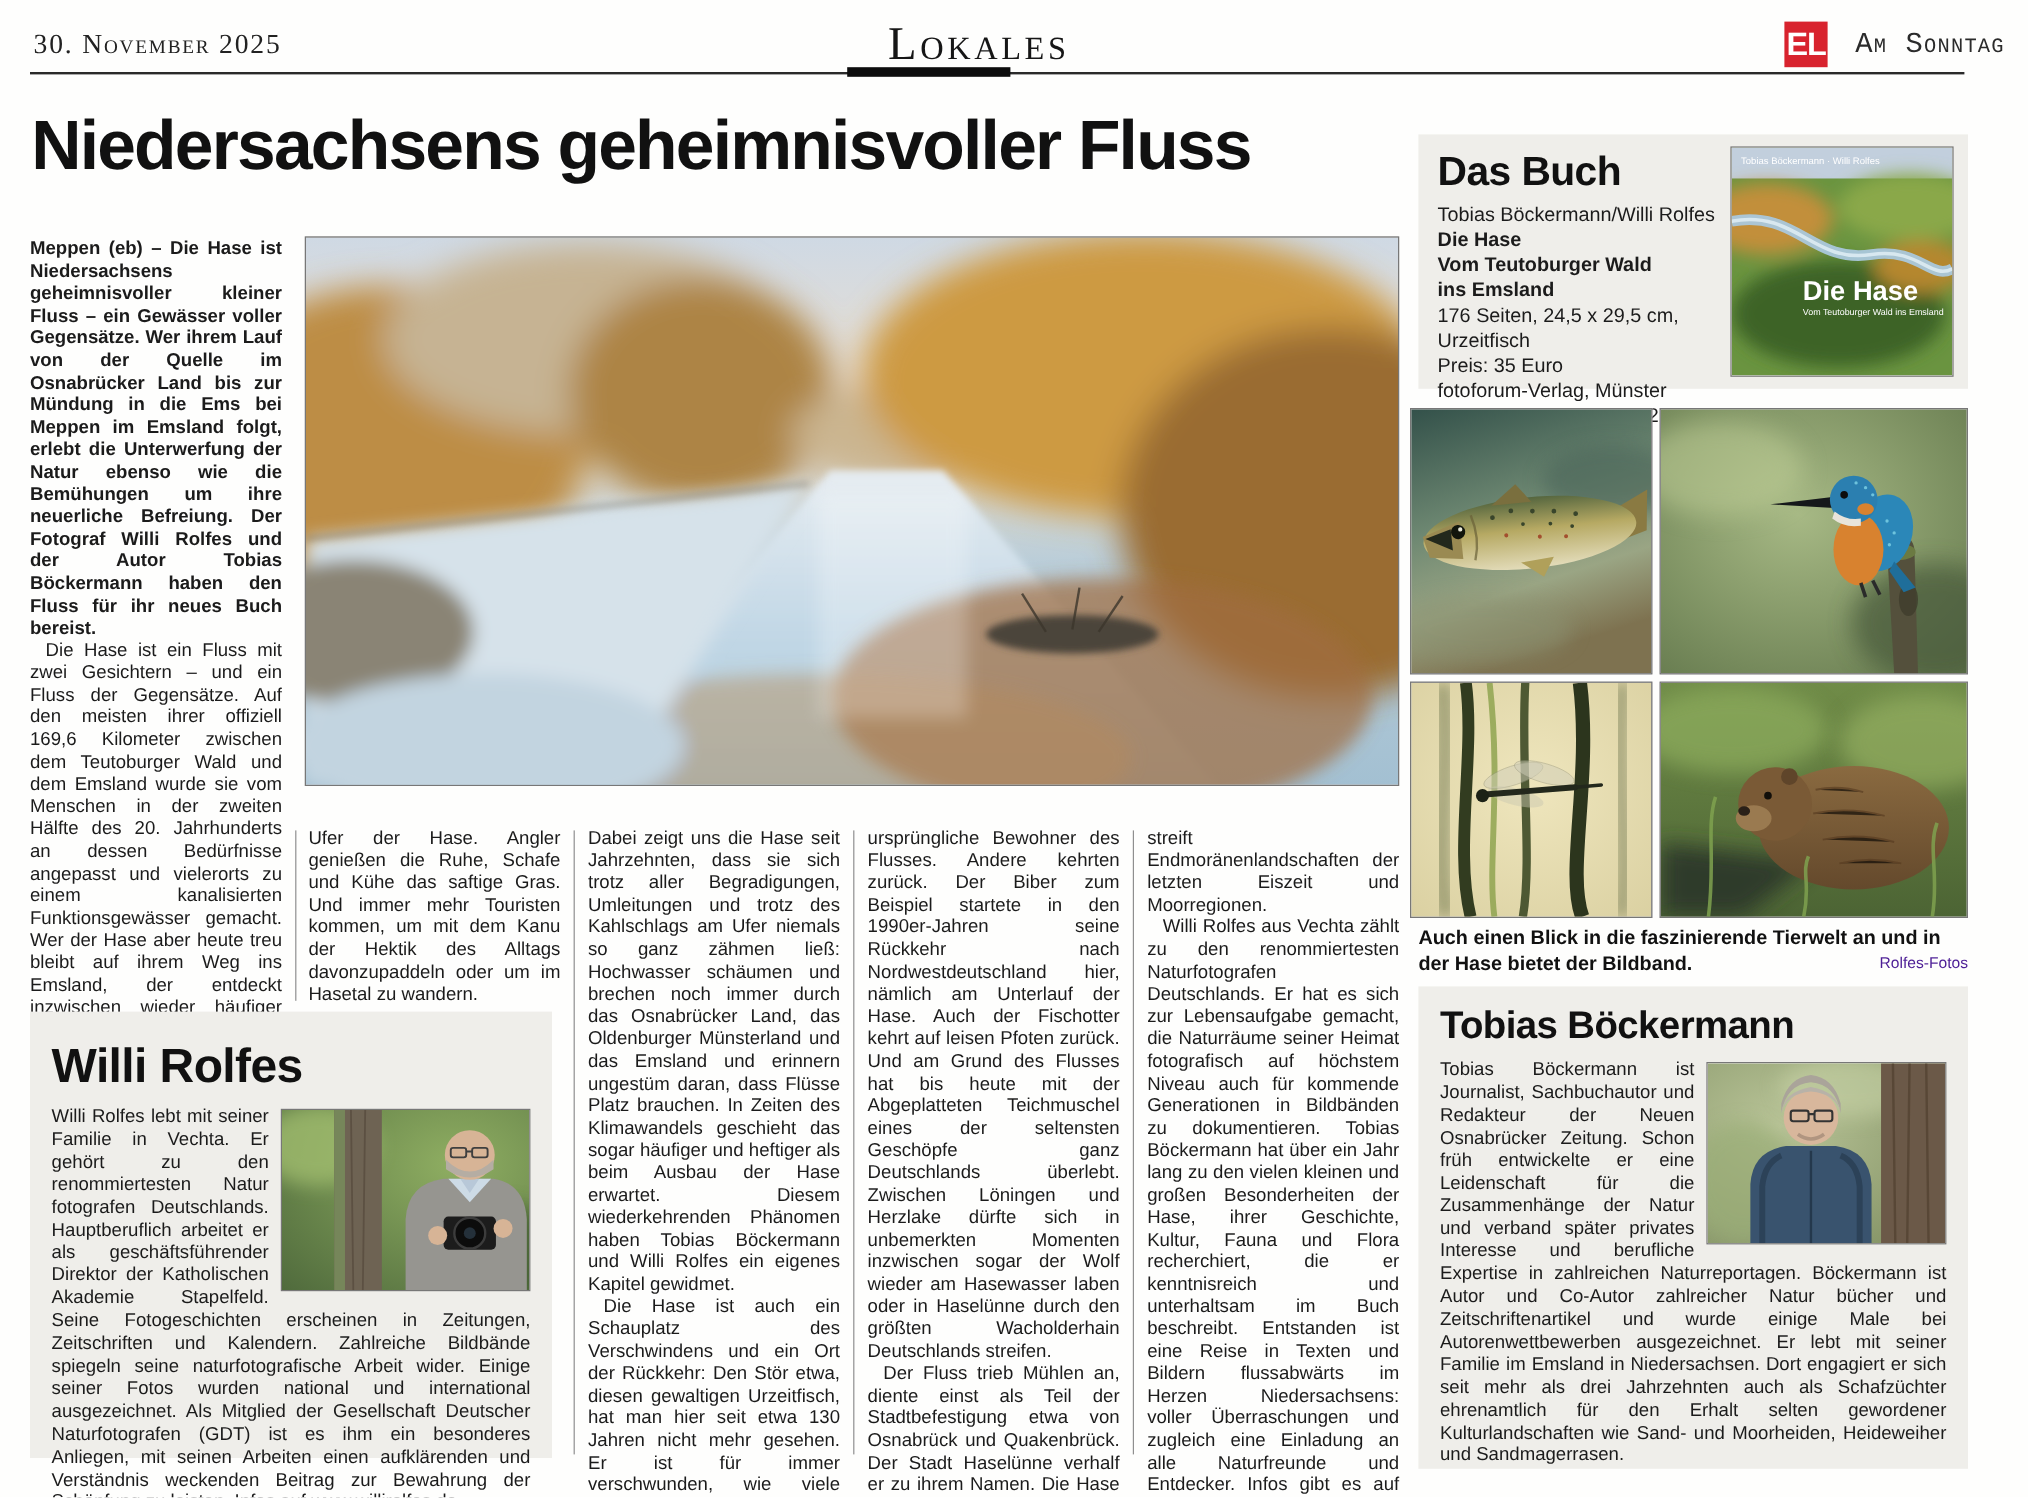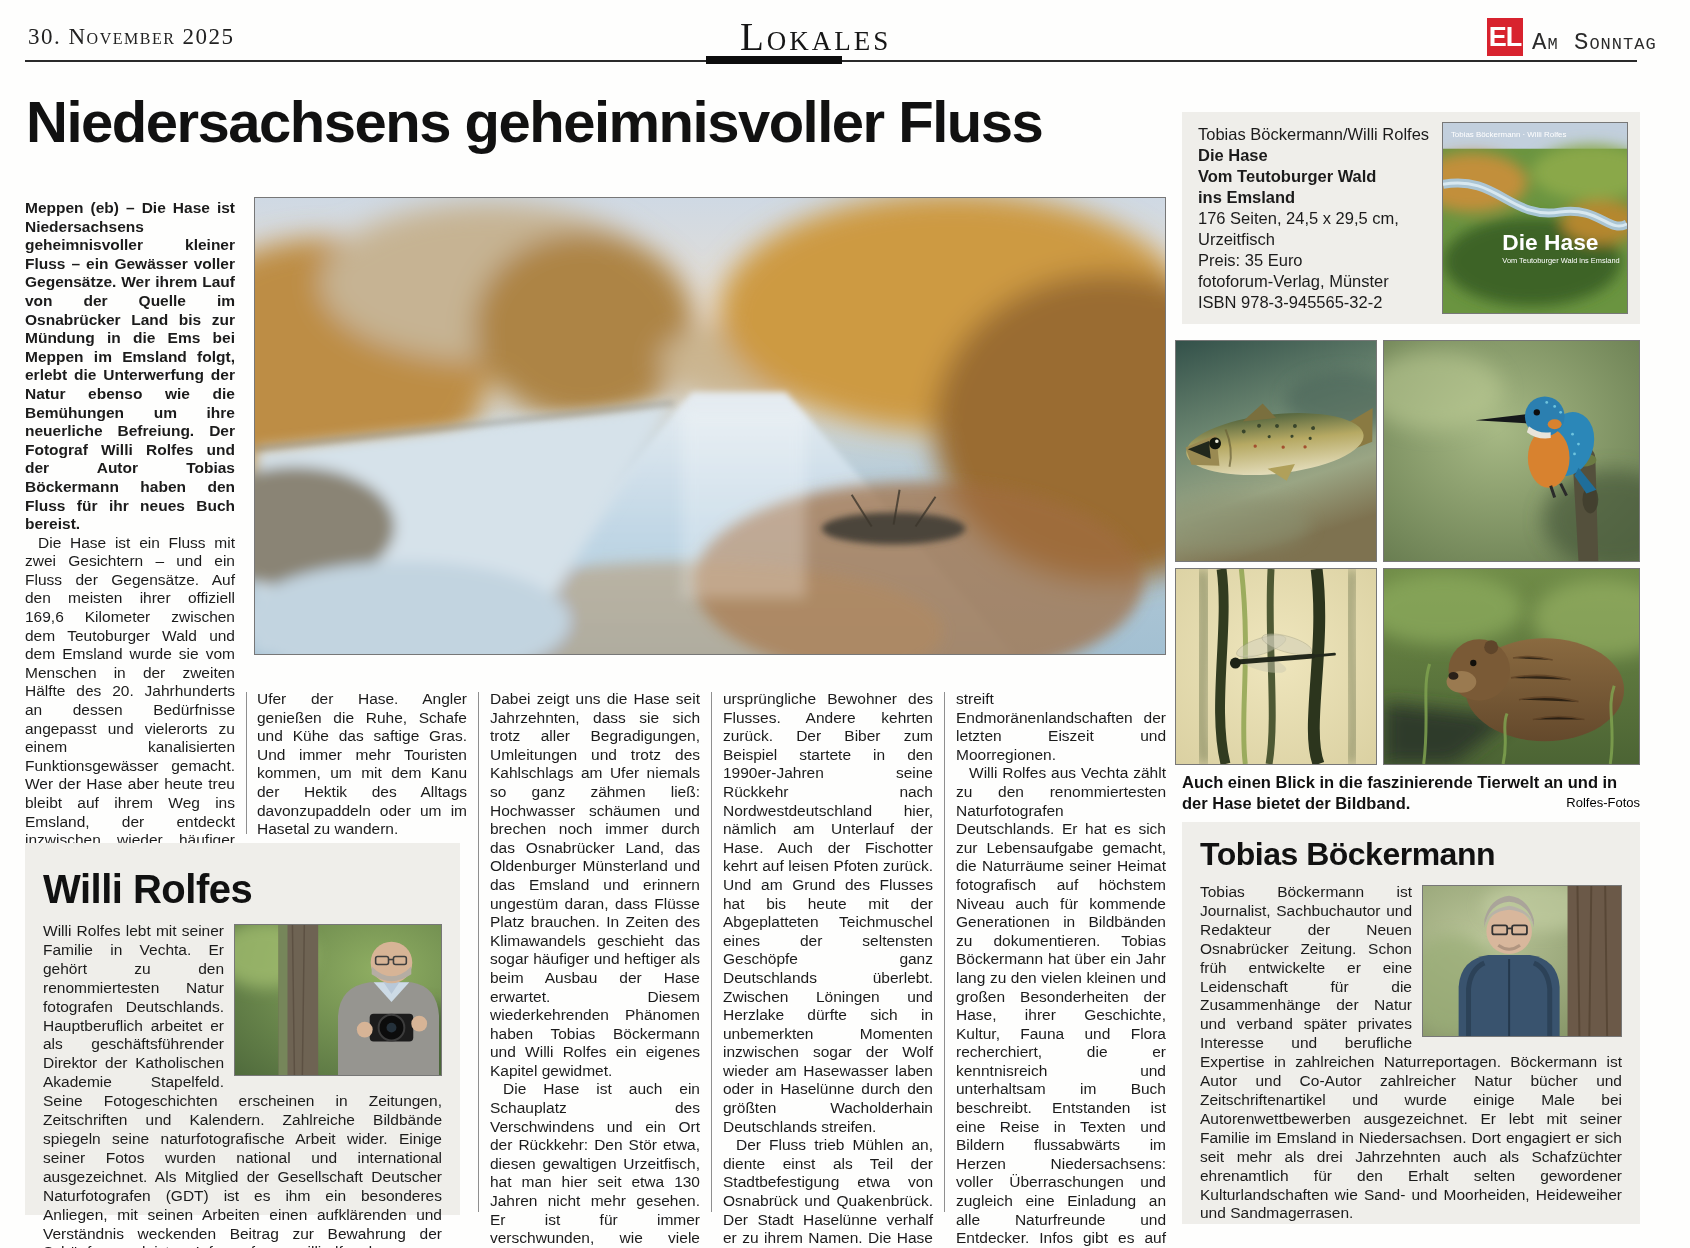--- a/index.html
+++ b/index.html
@@ -7,21 +7,21 @@
         font-family:"Liberation Sans",sans-serif;color:#1b1b1b;}
   *{box-sizing:border-box;}
 
   
   .m-date{position:absolute;left:28px;top:24px;font-family:"Liberation Serif",serif;
           font-variant:small-caps;font-size:23px;letter-spacing:1.5px;color:#222;}
   .m-section{position:absolute;left:740px;top:14px;font-family:"Liberation Serif",serif;
           font-variant:small-caps;font-size:39px;letter-spacing:3px;color:#161616;}
   .m-rule{position:absolute;left:25px;top:60px;width:1612px;height:2px;background:#2a2a2a;}
   .m-bar{position:absolute;left:706px;top:56px;width:136px;height:8px;background:#0d0d0d;}
-  .m-brand{position:absolute;left:1487px;top:18px;display:flex;align-items:flex-end;gap:9px;}
+  .m-brand{position:absolute;left:1487px;top:18px;display:flex;align-items:center;gap:23px;}
   .el-badge{width:36px;height:38px;background:#d8232e;color:#fff;font-weight:bold;font-size:27px;
           display:flex;align-items:center;justify-content:center;letter-spacing:-1px;}
   .am-sonntag{font-family:Liberation Mono, monospace;font-variant:small-caps;font-size:24px;
           letter-spacing:1px;color:#2b2b2b;white-space:nowrap;}
 
   
   .headline{position:absolute;left:26px;top:88px;font-size:58px;font-weight:700;
           letter-spacing:-1.5px;white-space:nowrap;color:#111;}
   .subheadline{position:absolute;left:26px;top:162px;font-size:24px;font-weight:700;
           letter-spacing:-0.3px;white-space:nowrap;color:#161616;}
@@ -51,21 +51,21 @@
   .main-caption{position:absolute;left:257px;top:662px;width:905px;font-size:17px;
           font-weight:700;color:#111;}
 
   .ph-trout{left:1175px;top:340px;width:202px;height:222px;}
   .ph-kingfisher{left:1383px;top:340px;width:257px;height:222px;}
   .ph-dragonfly{left:1175px;top:568px;width:202px;height:197px;}
   .ph-beaver{left:1383px;top:568px;width:257px;height:197px;}
 
   .wild-caption{position:absolute;left:1182px;top:772px;width:458px;font-size:16.5px;
           font-weight:700;line-height:21px;color:#111;}
-  .wild-credit{position:absolute;right:0;bottom:1px;font-weight:400;font-size:13px;color:#000000;}
+  .wild-credit{position:absolute;right:0;bottom:1px;font-weight:400;font-size:13px;color:#4c1d95;}
 
   
   .graybox{position:absolute;background:#efeeea;}
   .box-title{font-weight:700;color:#111;margin:0 0 8px 0;letter-spacing:-0.5px;}
 
   .book-box{left:1182px;top:112px;width:458px;height:212px;padding:12px 16px;}
   .book-box .box-title{font-size:34px;margin-bottom:6px;}
   .book-lines{font-size:16.5px;line-height:21px;width:235px;}
   .book-lines .b{font-weight:700;}
   .book-cover{position:absolute;right:12px;top:10px;width:186px;height:192px;
@@ -171,20 +171,21 @@
     <p>streift Endmoränenlandschaften der letzten Eiszeit und Moorregionen.</p>
     <p class="ind">Willi Rolfes aus Vechta zählt zu den renommiertesten Naturfotografen Deutschlands. Er hat es sich zur Lebensaufgabe gemacht, die Naturräume seiner Heimat fotografisch auf höchstem Niveau auch für kommende Generationen in Bildbänden zu dokumentieren. Tobias Böckermann hat über ein Jahr lang zu den vielen kleinen und großen Besonderheiten der Hase, ihrer Geschichte, Kultur, Fauna und Flora recherchiert, die er kenntnisreich und unterhaltsam im Buch beschreibt. Entstanden ist eine Reise in Texten und Bildern flussabwärts im Herzen Niedersachsens: voller Überraschungen und zugleich eine Einladung an alle Naturfreunde und Entdecker. Infos gibt es auf www.unsernaturerbe.de.</p>
   </div>
 
   <div class="vdiv vdiv-a"></div>
   <div class="vdiv vdiv-b"></div>
   <div class="vdiv vdiv-c"></div>
   <div class="vdiv vdiv-d"></div>
 
   <div class="graybox book-box">
+    <h3 class="box-title">Das Buch</h3>
     <div class="book-lines">
       <div>Tobias Böckermann/Willi Rolfes</div>
       <div class="b">Die Hase</div>
       <div class="b">Vom Teutoburger Wald</div>
       <div class="b">ins Emsland</div>
       <div>176 Seiten, 24,5 x 29,5 cm,</div>
       <div>Urzeitfisch</div>
       <div>Preis: 35 Euro</div>
       <div>fotoforum-Verlag, Münster</div>
       <div>ISBN 978-3-945565-32-2</div>

